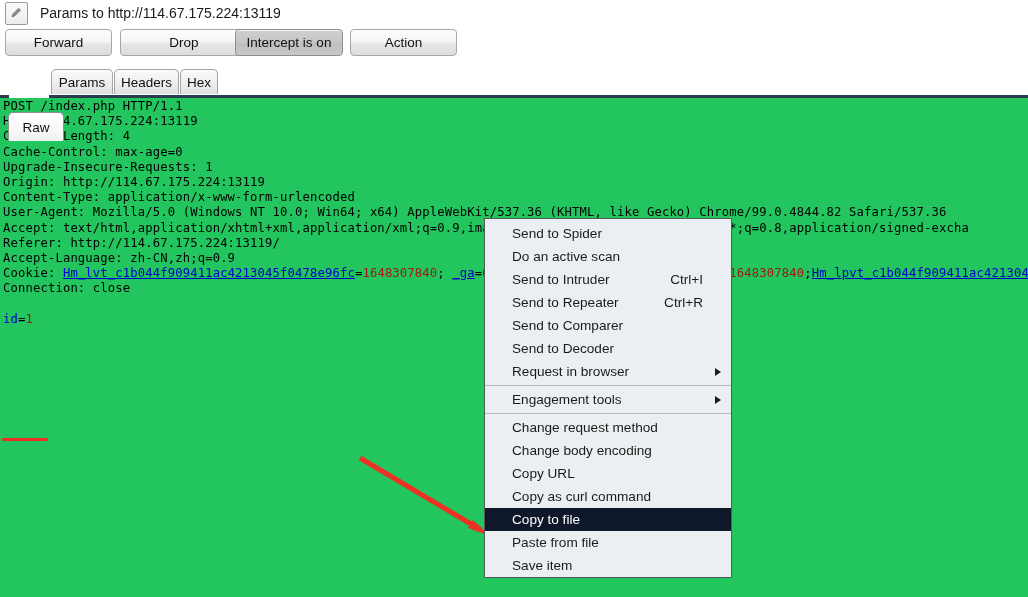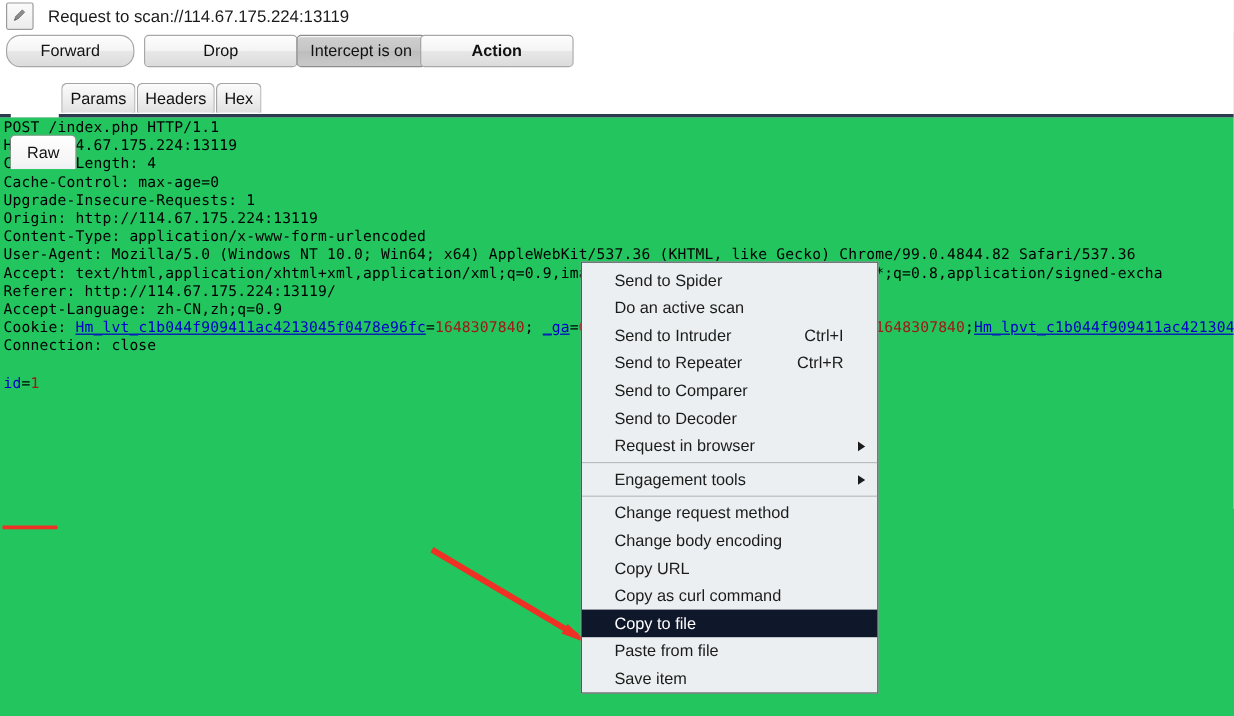--- a/index.html
+++ b/index.html
@@ -67,26 +67,25 @@
     display: flex;
     align-items: center;
     justify-content: center;
     box-sizing: border-box;
     cursor: default;
     box-shadow: 0 1px 0 rgba(255,255,255,0.8) inset;
   }
   .btn.pressed {
     background: linear-gradient(to bottom, #cfcfcf 0%, #c5c5c5 50%, #bdbdbd 51%, #c9c9c9 100%);
     border-color: #8d8d8d;
-    margin-left: 12px;
-  }
-  #btn-forward { left: 5px;   width: 107px; border-radius: 12px; }
+  }
+  #btn-forward { left: 5px;   width: 107px; }
   #btn-drop    { left: 120px; width: 128px; }
   #btn-intercept { left: 235px; width: 108px; }
-  #btn-action  { left: 350px; width: 128px; font-weight: bold; }
+  #btn-action  { left: 350px; width: 107px; }
 
   
   #tabstrip {
     position: absolute;
     left: 0; top: 66px;
     width: 1028px;
     height: 29px;
   }
   .tab {
     position: absolute;
@@ -224,21 +223,21 @@
 <body>
 
 <div id="titlebar">
   <div id="title-icon">
     <svg class="pencil" viewBox="0 0 12 12">
       <polygon points="2,10 3.2,6.6 8.6,1.2 10.6,3.2 5.2,8.6" fill="#8d8d8d" stroke="#6f6f6f" stroke-width="0.6"></polygon>
       <line x1="3.2" y1="6.6" x2="5.2" y2="8.6" stroke="#6f6f6f" stroke-width="0.6"></line>
       <polygon points="2,10 2.5,8.3 3.7,9.5" fill="#5d5d5d"></polygon>
     </svg>
   </div>
-  <div id="title-text">Request to scan://114.67.175.224:13119</div>
+  <div id="title-text">Params to http://114.67.175.224:13119</div>
 </div>
 
 <div id="buttonbar">
   <div class="btn" id="btn-forward">Forward</div>
   <div class="btn" id="btn-drop">Drop</div>
   <div class="btn pressed" id="btn-intercept">Intercept is on</div>
   <div class="btn" id="btn-action">Action</div>
 </div>
 
 <div id="tabstrip">

